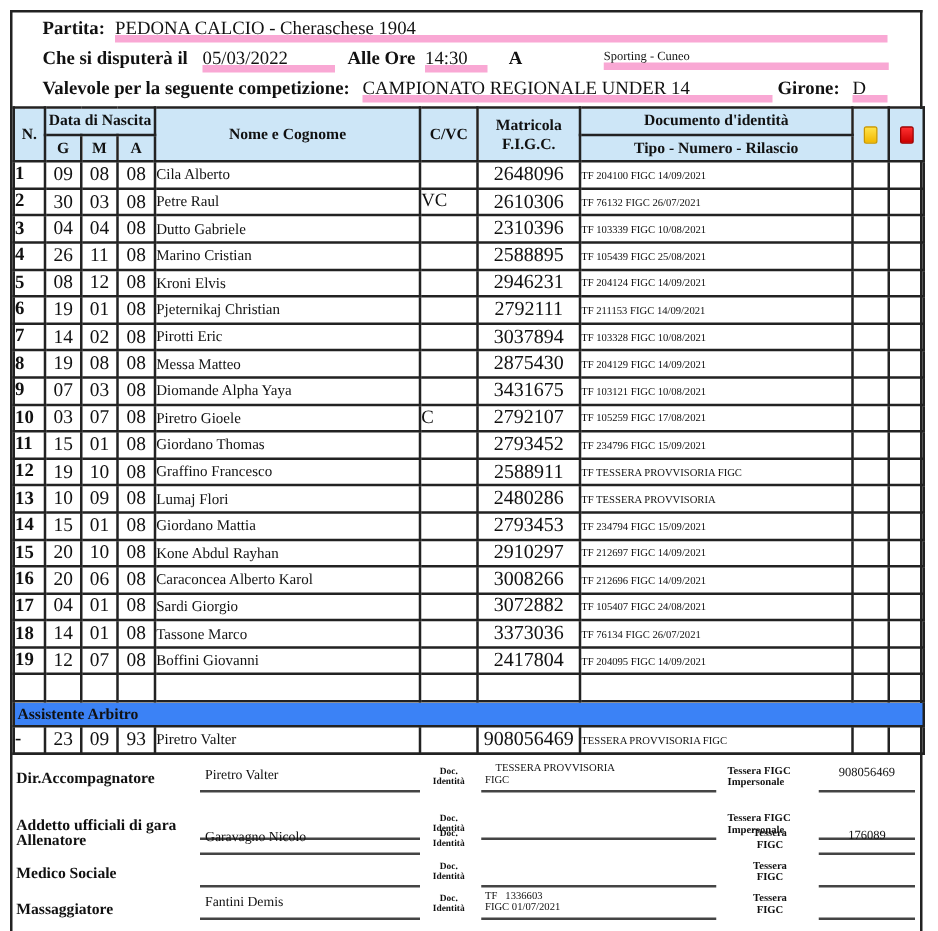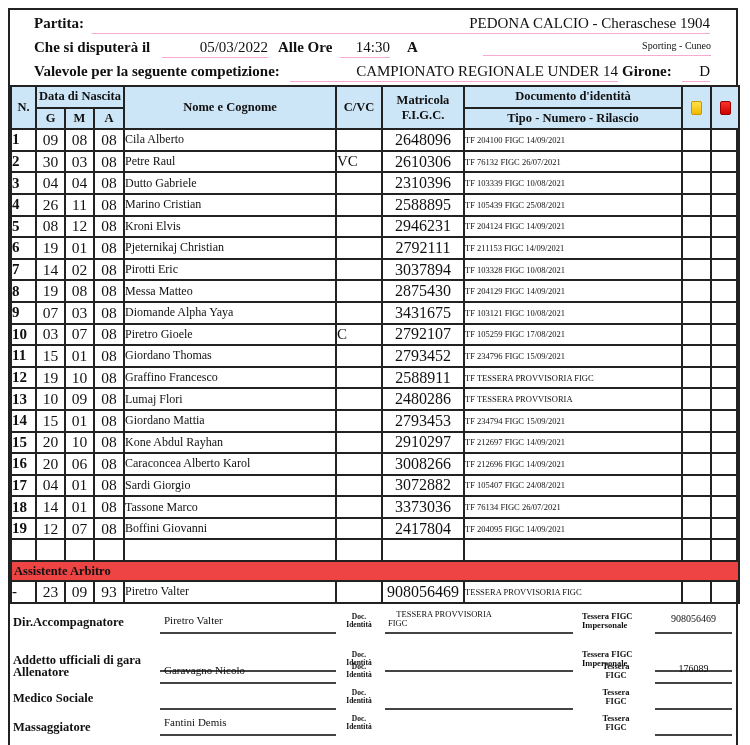--- a/index.html
+++ b/index.html
@@ -4,40 +4,40 @@
 <style>
   * { box-sizing: border-box; margin: 0; padding: 0; }
   html, body { width: 750px; height: 745px; background: #ffffff; overflow: hidden; }
   body { font-family: "Liberation Serif", serif; color: #111; position: relative; }
 
   .frame {
     position: absolute; left: 8px; top: 8px; width: 730px; height: 745px;
     border: 2px solid #222; border-bottom: none; background: #fff;
   }
   .hlabel { position: absolute; font-weight: bold; font-size: 15px; white-space: nowrap; }
-  .hval { position: absolute; border-bottom: 1px solid #f9a8d4; text-align: right; font-size: 15px; white-space: nowrap; line-height: 18px; height: 20px; font-family: Liberation Serif, serif; }
+  .hval { position: absolute; border-bottom: 6px solid #f9a8d4; text-align: left; font-size: 15px; white-space: nowrap; line-height: 18px; height: 20px; font-family: Liberation Serif, serif; }
   .hval.small { font-size: 10px; line-height: 20px; }
 
   
   table.roster {
     position: absolute; left: 0px; top: 75px;
     border-collapse: collapse; table-layout: fixed; width: 728px;
   }
   table.roster td, table.roster th {
     border: 2px solid #222; height: 21.6px; padding: 0; overflow: hidden; white-space: nowrap;
   }
   table.roster th { background: #cde6f7; font-weight: bold; font-size: 12.5px; text-align: center; }
   th.big { font-size: 15px; }
   td.num { font-weight: bold; font-size: 15px; padding-left: 2px; text-align: left; }
   td.d { font-size: 15.5px; text-align: center; }
   td.name { font-size: 12px; padding-left: 17px; }
   td.cap { font-size: 15px; padding-left: 6px; }
   td.mat { font-size: 16px; text-align: center; }
   td.doc { font-size: 8.5px; padding-left: 3px; }
-  tr.band td { background: #ef4444; font-weight: bold; font-size: 12.5px; padding-left: 2px; height: 20px; }
+  tr.band td { background: #3b82f6; font-weight: bold; font-size: 12.5px; padding-left: 2px; height: 20px; }
 
   .card { display: inline-block; width: 11px; height: 14px; border-radius: 2px; vertical-align: middle; }
   .card.yellow { background: linear-gradient(#ffe24a, #f1b800); border: 1px solid #c99700; }
   .card.red { background: linear-gradient(#ff3030, #cc0000); border: 1px solid #900; }
 
   
   .staff { position: absolute; left: 0; top: 592px; width: 728px; height: 150px; border-top: 2px solid #222; }
   .srow { position: absolute; left: 0; width: 728px; height: 26px; }
   .srole { position: absolute; left: 3px; top: 5px; font-weight: bold; font-size: 12.5px; white-space: nowrap; }
   .sname { position: absolute; left: 150px; width: 176px; top: 2px; height: 22px; border-bottom: 2px solid #444; font-size: 11px; padding-left: 4px; line-height: 16px; }
@@ -392,17 +392,19 @@
       <span class="sdoclbl"><span>Doc.</span><br><span>Identità</span></span>
       <span class="sdoc"><span></span>
 <span></span></span>
       <span class="stlbl center"><span>Tessera</span><br><span>FIGC</span></span>
       <span class="stval"></span>
     </div>
     <div class="srow" style="top:108px;">
       <span class="srole" style="top:8px;">Massaggiatore</span>
       <span class="sname">Fantini Demis</span>
       <span class="sdoclbl"><span>Doc.</span><br><span>Identità</span></span>
+      <span class="sdoc"><span>TF   1336603</span>
+<span>FIGC 01/07/2021</span></span>
       <span class="stlbl center"><span>Tessera</span><br><span>FIGC</span></span>
       <span class="stval"></span>
     </div>
   </div>
 </div>
 
 </body></html>

